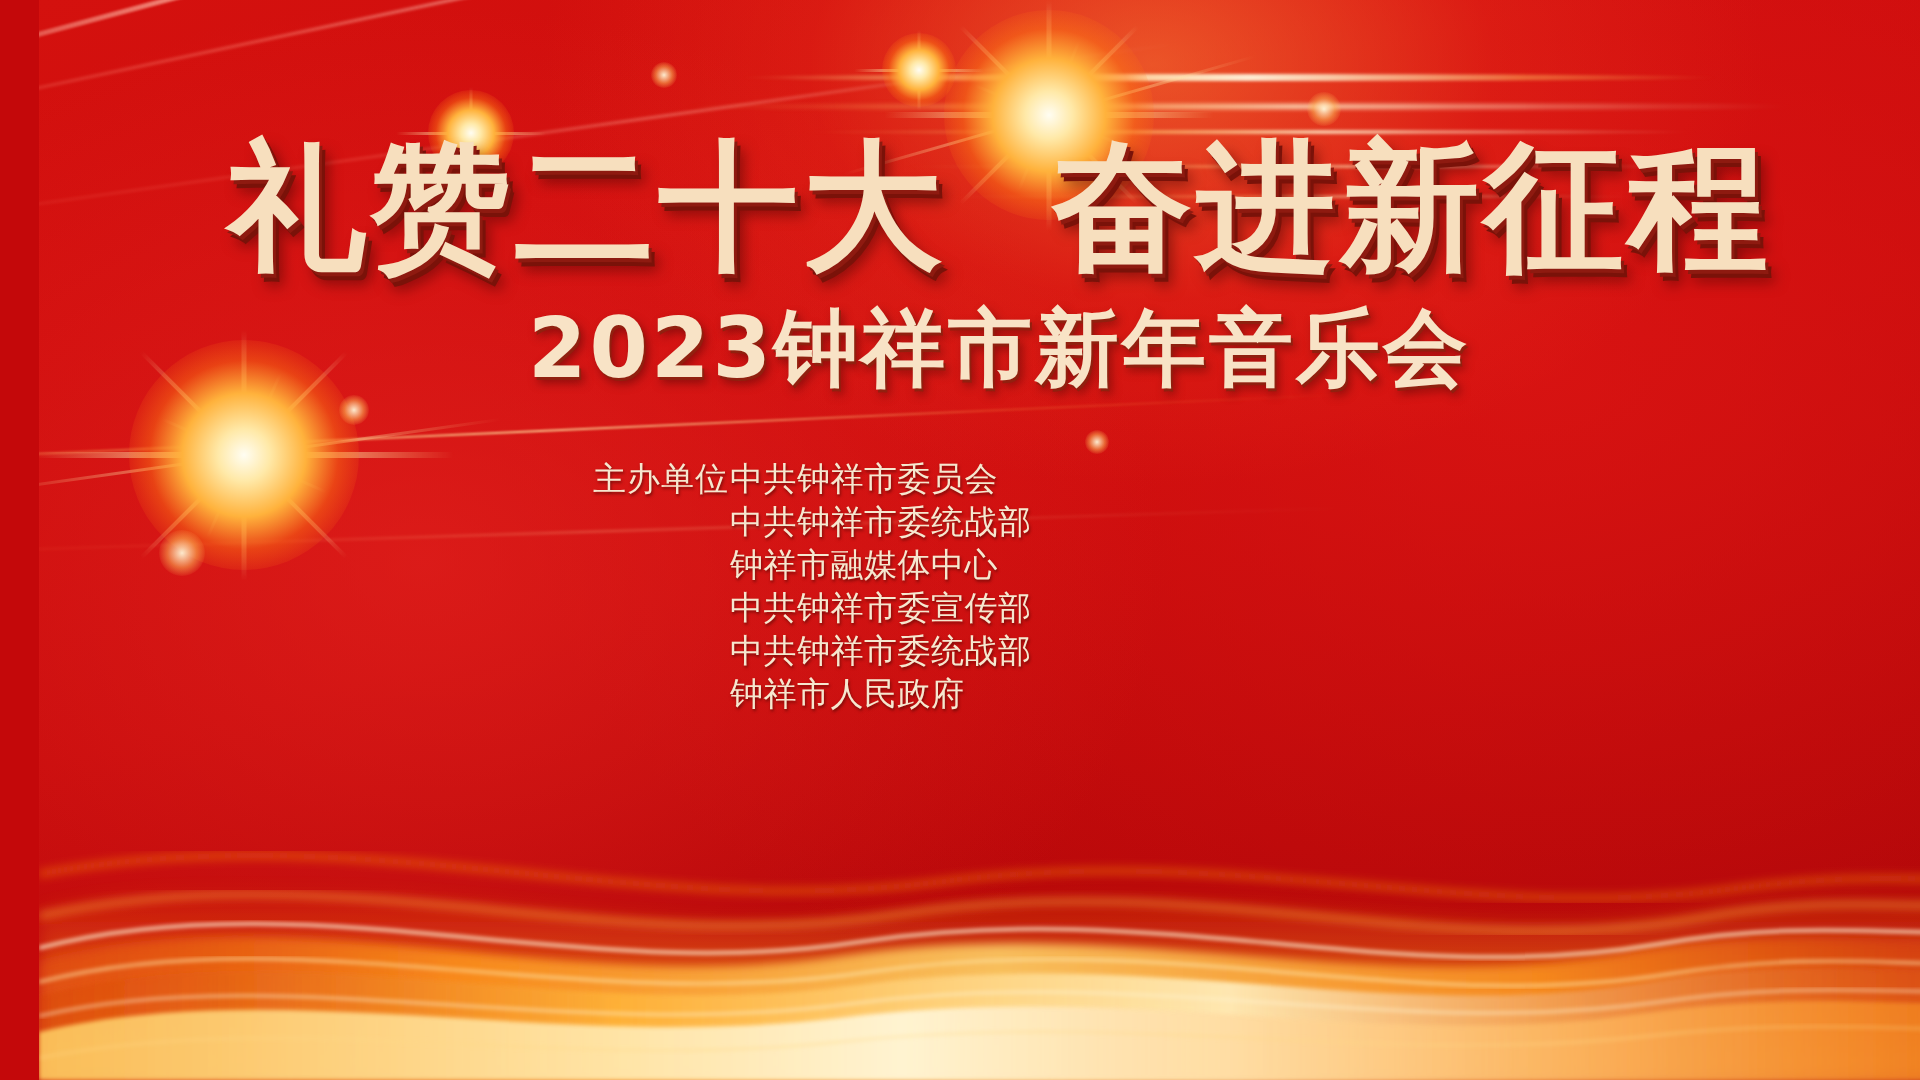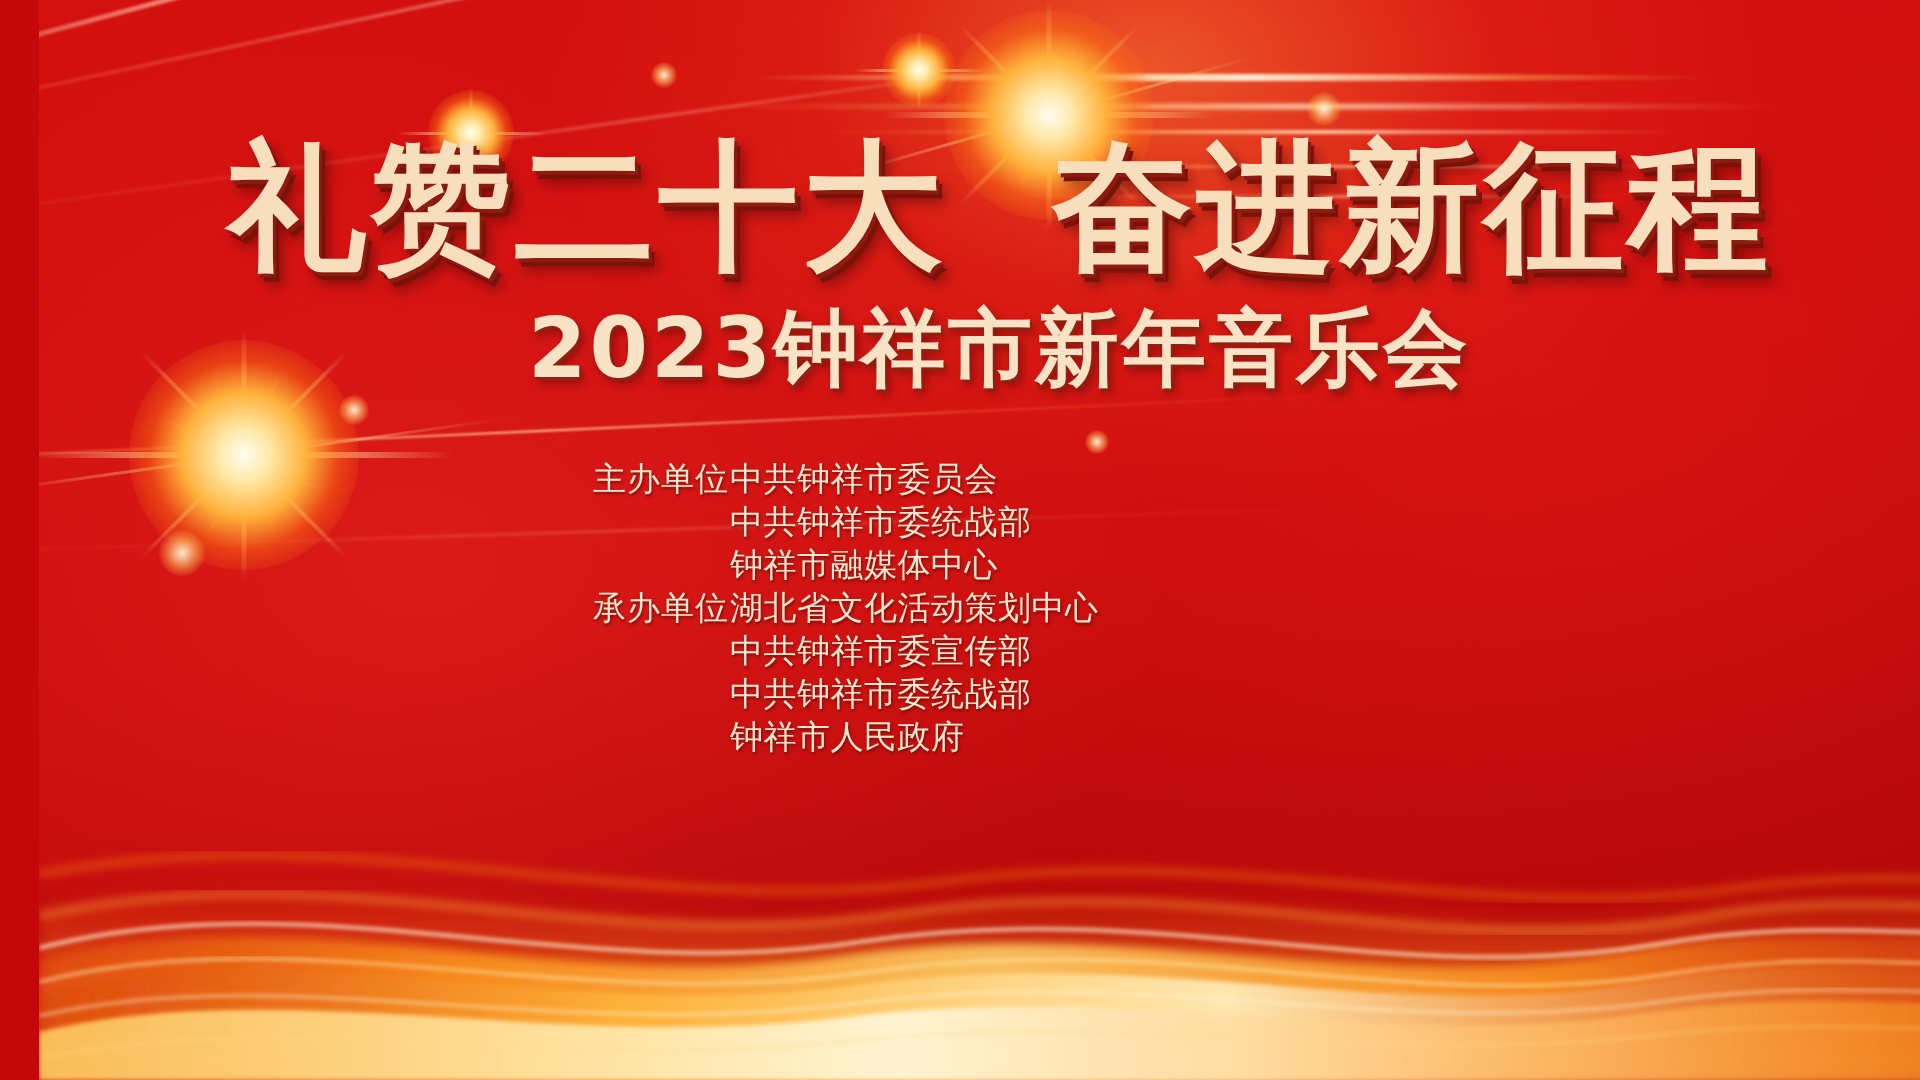--- a/index.html
+++ b/index.html
@@ -269,24 +269,20 @@
     <div class="crow">
       <div class="clabel"></div>
       <div class="cval">中共钟祥市委统战部</div>
     </div>
     <div class="crow">
       <div class="clabel"></div>
       <div class="cval">钟祥市融媒体中心</div>
     </div>
 
     <div class="crow">
-      <div class="clabel">承办单位</div>
-      <div class="cval">湖北省文化活动策划中心</div>
-    </div>
-    <div class="crow">
       <div class="clabel"></div>
       <div class="cval">中共钟祥市委宣传部</div>
     </div>
     <div class="crow">
       <div class="clabel"></div>
       <div class="cval">中共钟祥市委统战部</div>
     </div>
     <div class="crow">
       <div class="clabel"></div>
       <div class="cval">钟祥市人民政府</div>

